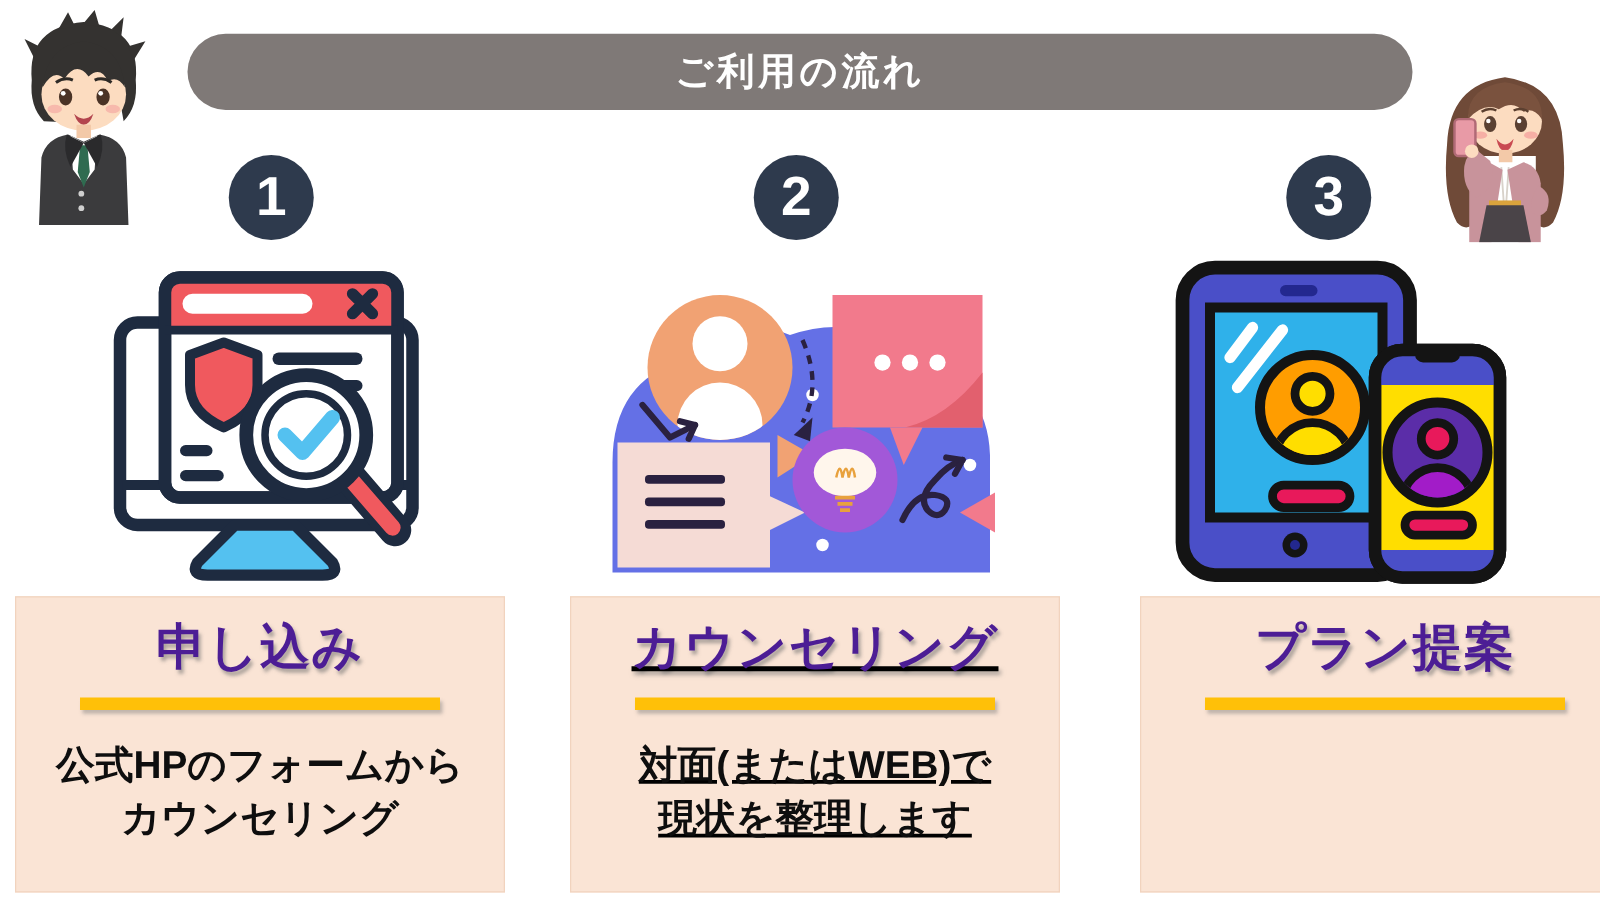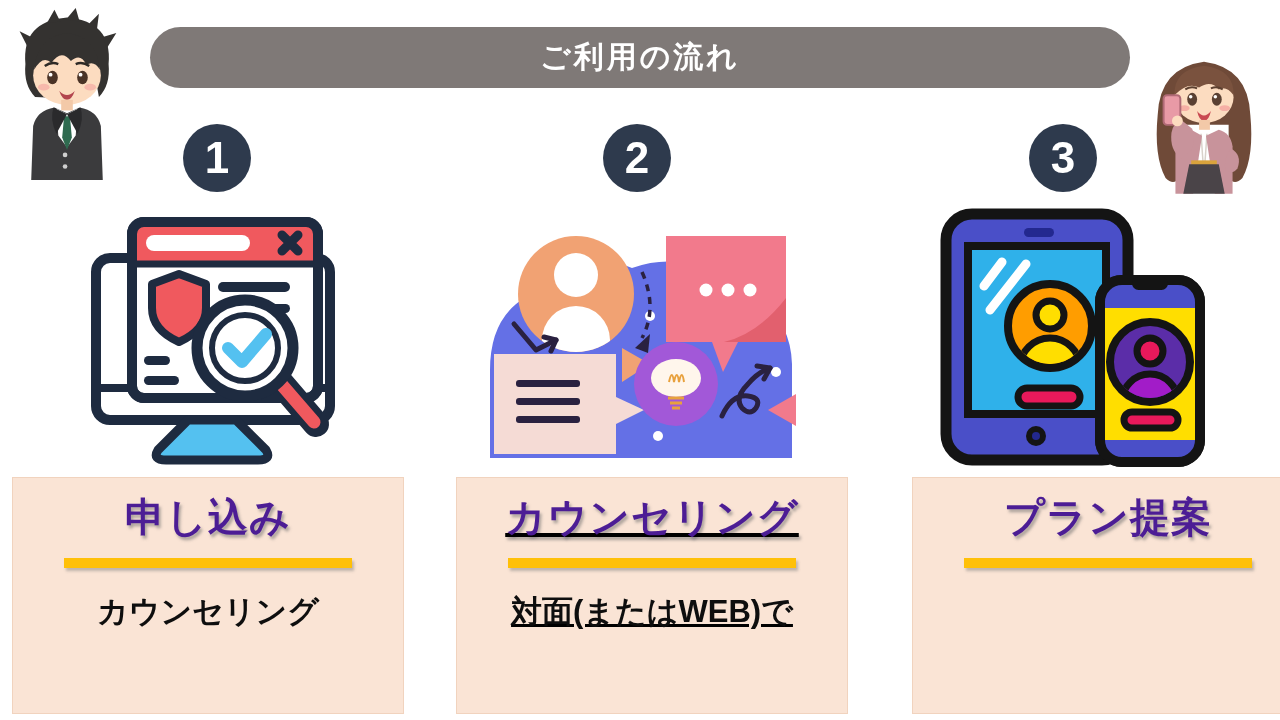--- a/index.html
+++ b/index.html
@@ -208,29 +208,31 @@
       <circle cx="218" cy="198" r="28" fill="#A21CC8" stroke="#141414" stroke-width="7"></circle>
     </g>
     <circle cx="218" cy="147" r="13" fill="#E8195B" stroke="#141414" stroke-width="7"></circle>
     <rect x="192" y="208" width="54" height="16" rx="8" fill="#E8195B" stroke="#141414" stroke-width="7"></rect>
   </svg>
 
   <div class="step-card card-1">
     <div class="step-title">申し込み</div>
     <div class="title-underline"></div>
     <div class="step-desc">
+      <div>公式HPのフォームから</div>
       <div>カウンセリング</div>
     </div>
   </div>
 
   <div class="step-card card-2">
     <div class="step-title">カウンセリング</div>
     <div class="title-underline"></div>
     <div class="step-desc">
       <div>対面(またはWEB)で</div>
+      <div>現状を整理します</div>
     </div>
   </div>
 
   <div class="step-card card-3">
     <div class="step-title">プラン提案</div>
     <div class="title-underline"></div>
   </div>
 
 </div>
 

